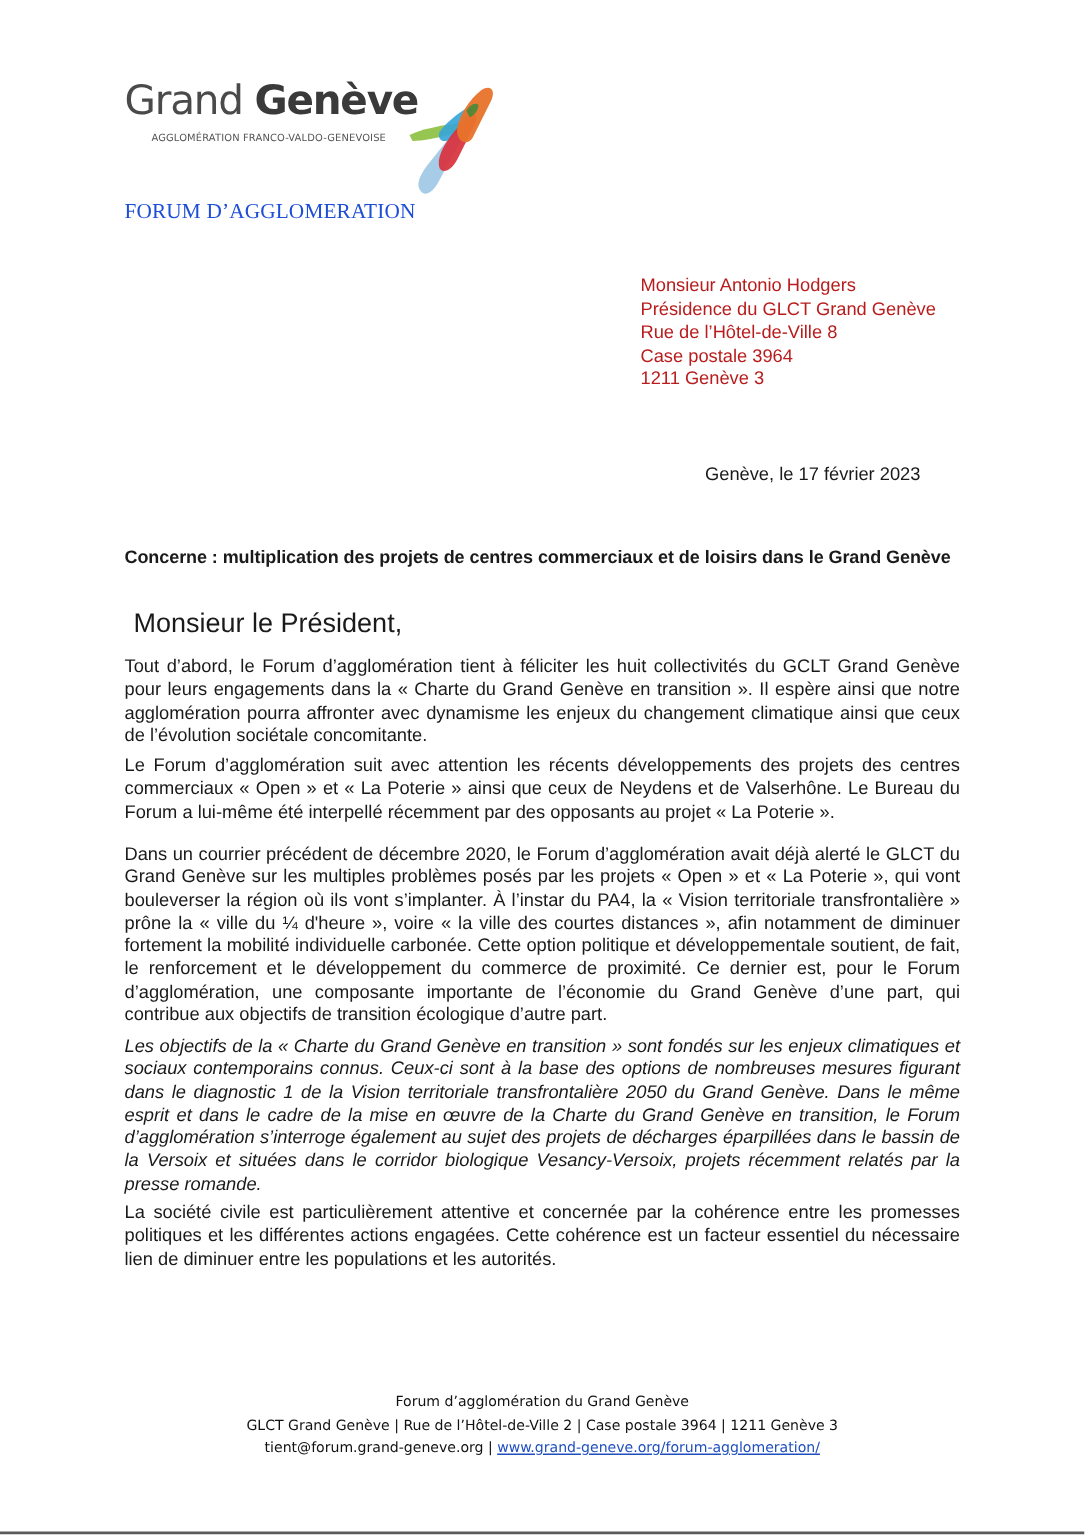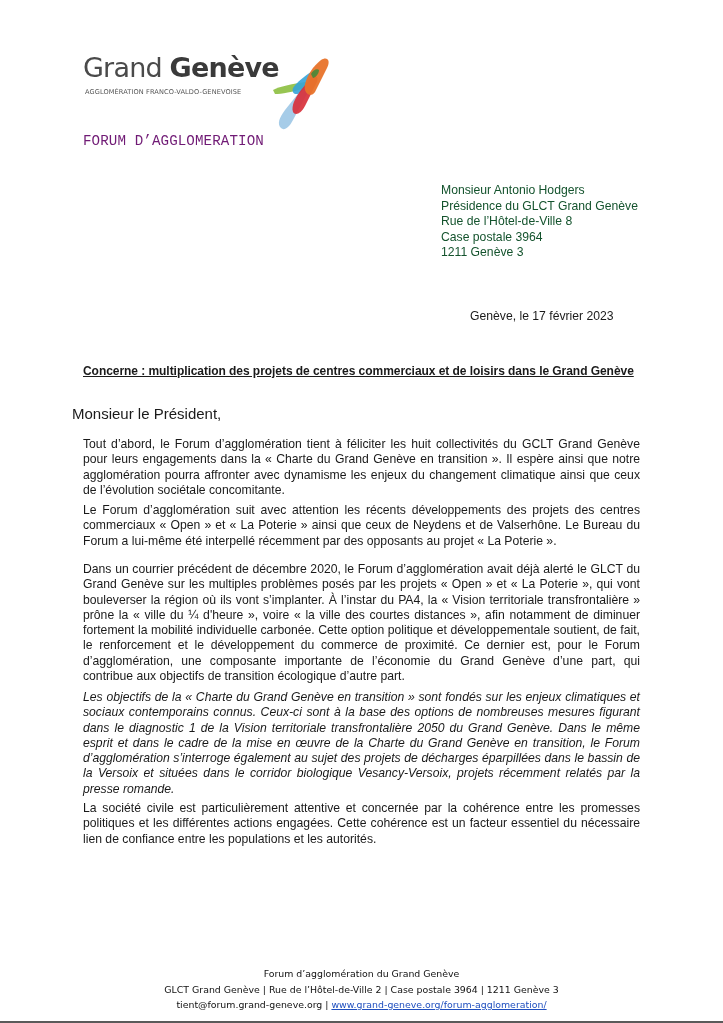--- a/index.html
+++ b/index.html
@@ -47,83 +47,81 @@
       letter-spacing: -0.8px;
       color: #4a4a4a;
       white-space: nowrap;
       line-height: 32px;
       text-align: right;
     }
     .logo-title .light { font-weight: normal; }
     .logo-title .bold { font-weight: bold; color: #3a3a3a; }
     .logo-subtitle {
       position: absolute;
-      left: 2px;
+      left: 18px;
       top: 36px;
       font-family: "DejaVu Sans", sans-serif;
       font-size: 6.6px;
       color: #555;
       letter-spacing: 0.1px;
       white-space: nowrap;
     }
     .logo-swoosh {
       position: absolute;
       left: 188px;
       top: 2px;
       width: 60px;
       height: 78px;
     }
     .forum-title {
       position: absolute;
       left: 83px;
       top: 133px;
-      font-family: Liberation Mono, monospace;
+      font-family: Liberation Serif, serif;
       font-size: 14.2px;
-      color: #701a75;
+      color: #1d4ed8;
       letter-spacing: 0.1px;
       white-space: nowrap;
     }
 
     
     .address {
       position: absolute;
       left: 427px;
       top: 183px;
       font-size: 12.2px;
       line-height: 15.6px;
-      color: #14532d;
-      margin-left: 14px;
+      color: #b91c1c;
     }
     .address div { white-space: nowrap; }
 
     .date {
       position: absolute;
       left: 427px;
       top: 309px;
       font-size: 12.2px;
       white-space: nowrap;
       margin-left: 43px;
     }
 
     .subject {
       position: absolute;
       left: 83px;
       top: 364px;
       font-size: 12px;
       font-weight: bold;
       white-space: nowrap;
       letter-spacing: -0.05px;
-      text-decoration: underline;
     }
 
     .salutation {
       position: absolute;
-      left: 72px;
+      left: 89px;
       top: 405px;
-      font-size: 15px;
+      font-size: 18px;
       white-space: nowrap;
     }
 
     .body-text {
       position: absolute;
       left: 83px;
       width: 557px;
       font-size: 12.2px;
       line-height: 15.3px;
       text-align: justify;
@@ -132,21 +130,21 @@
     .para-1 { top: 437px; }
     .para-2 { top: 503px; }
     .para-3 { top: 562px; }
     .para-4 { top: 690px; font-style: italic; }
     .para-5 { top: 801px; }
 
     
     .footer {
       position: absolute;
       left: 0;
-      top: 966px;
+      top: 927px;
       width: 723px;
       text-align: center;
       font-family: "DejaVu Sans", sans-serif;
       font-size: 9.4px;
       line-height: 15.5px;
       color: #111;
     }
     .footer div { white-space: nowrap; }
     .footer a {
       color: #1f4fbf;
@@ -186,21 +184,21 @@
   <div class="date">Genève, le 17 février 2023</div>
 
   <div class="subject">Concerne : multiplication des projets de centres commerciaux et de loisirs dans le Grand Genève</div>
 
   <div class="salutation">Monsieur le Président,</div>
 
   <p class="body-text para-2" style="margin:0">Le Forum d’agglomération suit avec attention les récents développements des projets des centres commerciaux « Open » et « La Poterie » ainsi que ceux de Neydens et de Valserhône. Le Bureau du Forum a lui-même été interpellé récemment par des opposants au projet « La Poterie ».</p>
   <p class="body-text para-1" style="margin:0">Tout d’abord, le Forum d’agglomération tient à féliciter les huit collectivités du GCLT Grand Genève pour leurs engagements dans la « Charte du Grand Genève en transition ». Il espère ainsi que notre agglomération pourra affronter avec dynamisme les enjeux du changement climatique ainsi que ceux de l’évolution sociétale concomitante.</p>
   <p class="body-text para-3" style="margin:0">Dans un courrier précédent de décembre 2020, le Forum d’agglomération avait déjà alerté le GLCT du Grand Genève sur les multiples problèmes posés par les projets « Open » et « La Poterie », qui vont bouleverser la région où ils vont s’implanter. À l’instar du PA4, la « Vision territoriale transfrontalière » prône la « ville du ¼ d'heure », voire « la ville des courtes distances », afin notamment de diminuer fortement la mobilité individuelle carbonée. Cette option politique et développementale soutient, de fait, le renforcement et le développement du commerce de proximité. Ce dernier est, pour le Forum d’agglomération, une composante importante de l’économie du Grand Genève d’une part, qui contribue aux objectifs de transition écologique d’autre part.</p>
   <p class="body-text para-4" style="margin:0">Les objectifs de la « Charte du Grand Genève en transition » sont fondés sur les enjeux climatiques et sociaux contemporains connus. Ceux-ci sont à la base des options de nombreuses mesures figurant dans le diagnostic 1 de la Vision territoriale transfrontalière 2050 du Grand Genève. Dans le même esprit et dans le cadre de la mise en œuvre de la Charte du Grand Genève en transition, le Forum d’agglomération s’interroge également au sujet des projets de décharges éparpillées dans le bassin de la Versoix et situées dans le corridor biologique Vesancy-Versoix, projets récemment relatés par la presse romande.</p>
-  <p class="body-text para-5" style="margin:0">La société civile est particulièrement attentive et concernée par la cohérence entre les promesses politiques et les différentes actions engagées. Cette cohérence est un facteur essentiel du nécessaire lien de confiance entre les populations et les autorités.</p>
+  <p class="body-text para-5" style="margin:0">La société civile est particulièrement attentive et concernée par la cohérence entre les promesses politiques et les différentes actions engagées. Cette cohérence est un facteur essentiel du nécessaire lien de diminuer entre les populations et les autorités.</p>
 
   <div class="footer">
     <div>Forum d’agglomération du Grand Genève</div>
     <div>GLCT Grand Genève | Rue de l’Hôtel-de-Ville 2 | Case postale 3964 | 1211 Genève 3</div>
     <div>
       <span>tient@forum.grand-geneve.org</span><span> | </span><a>www.grand-geneve.org/forum-agglomeration/</a>
     </div>
   </div>
 </div>
 

